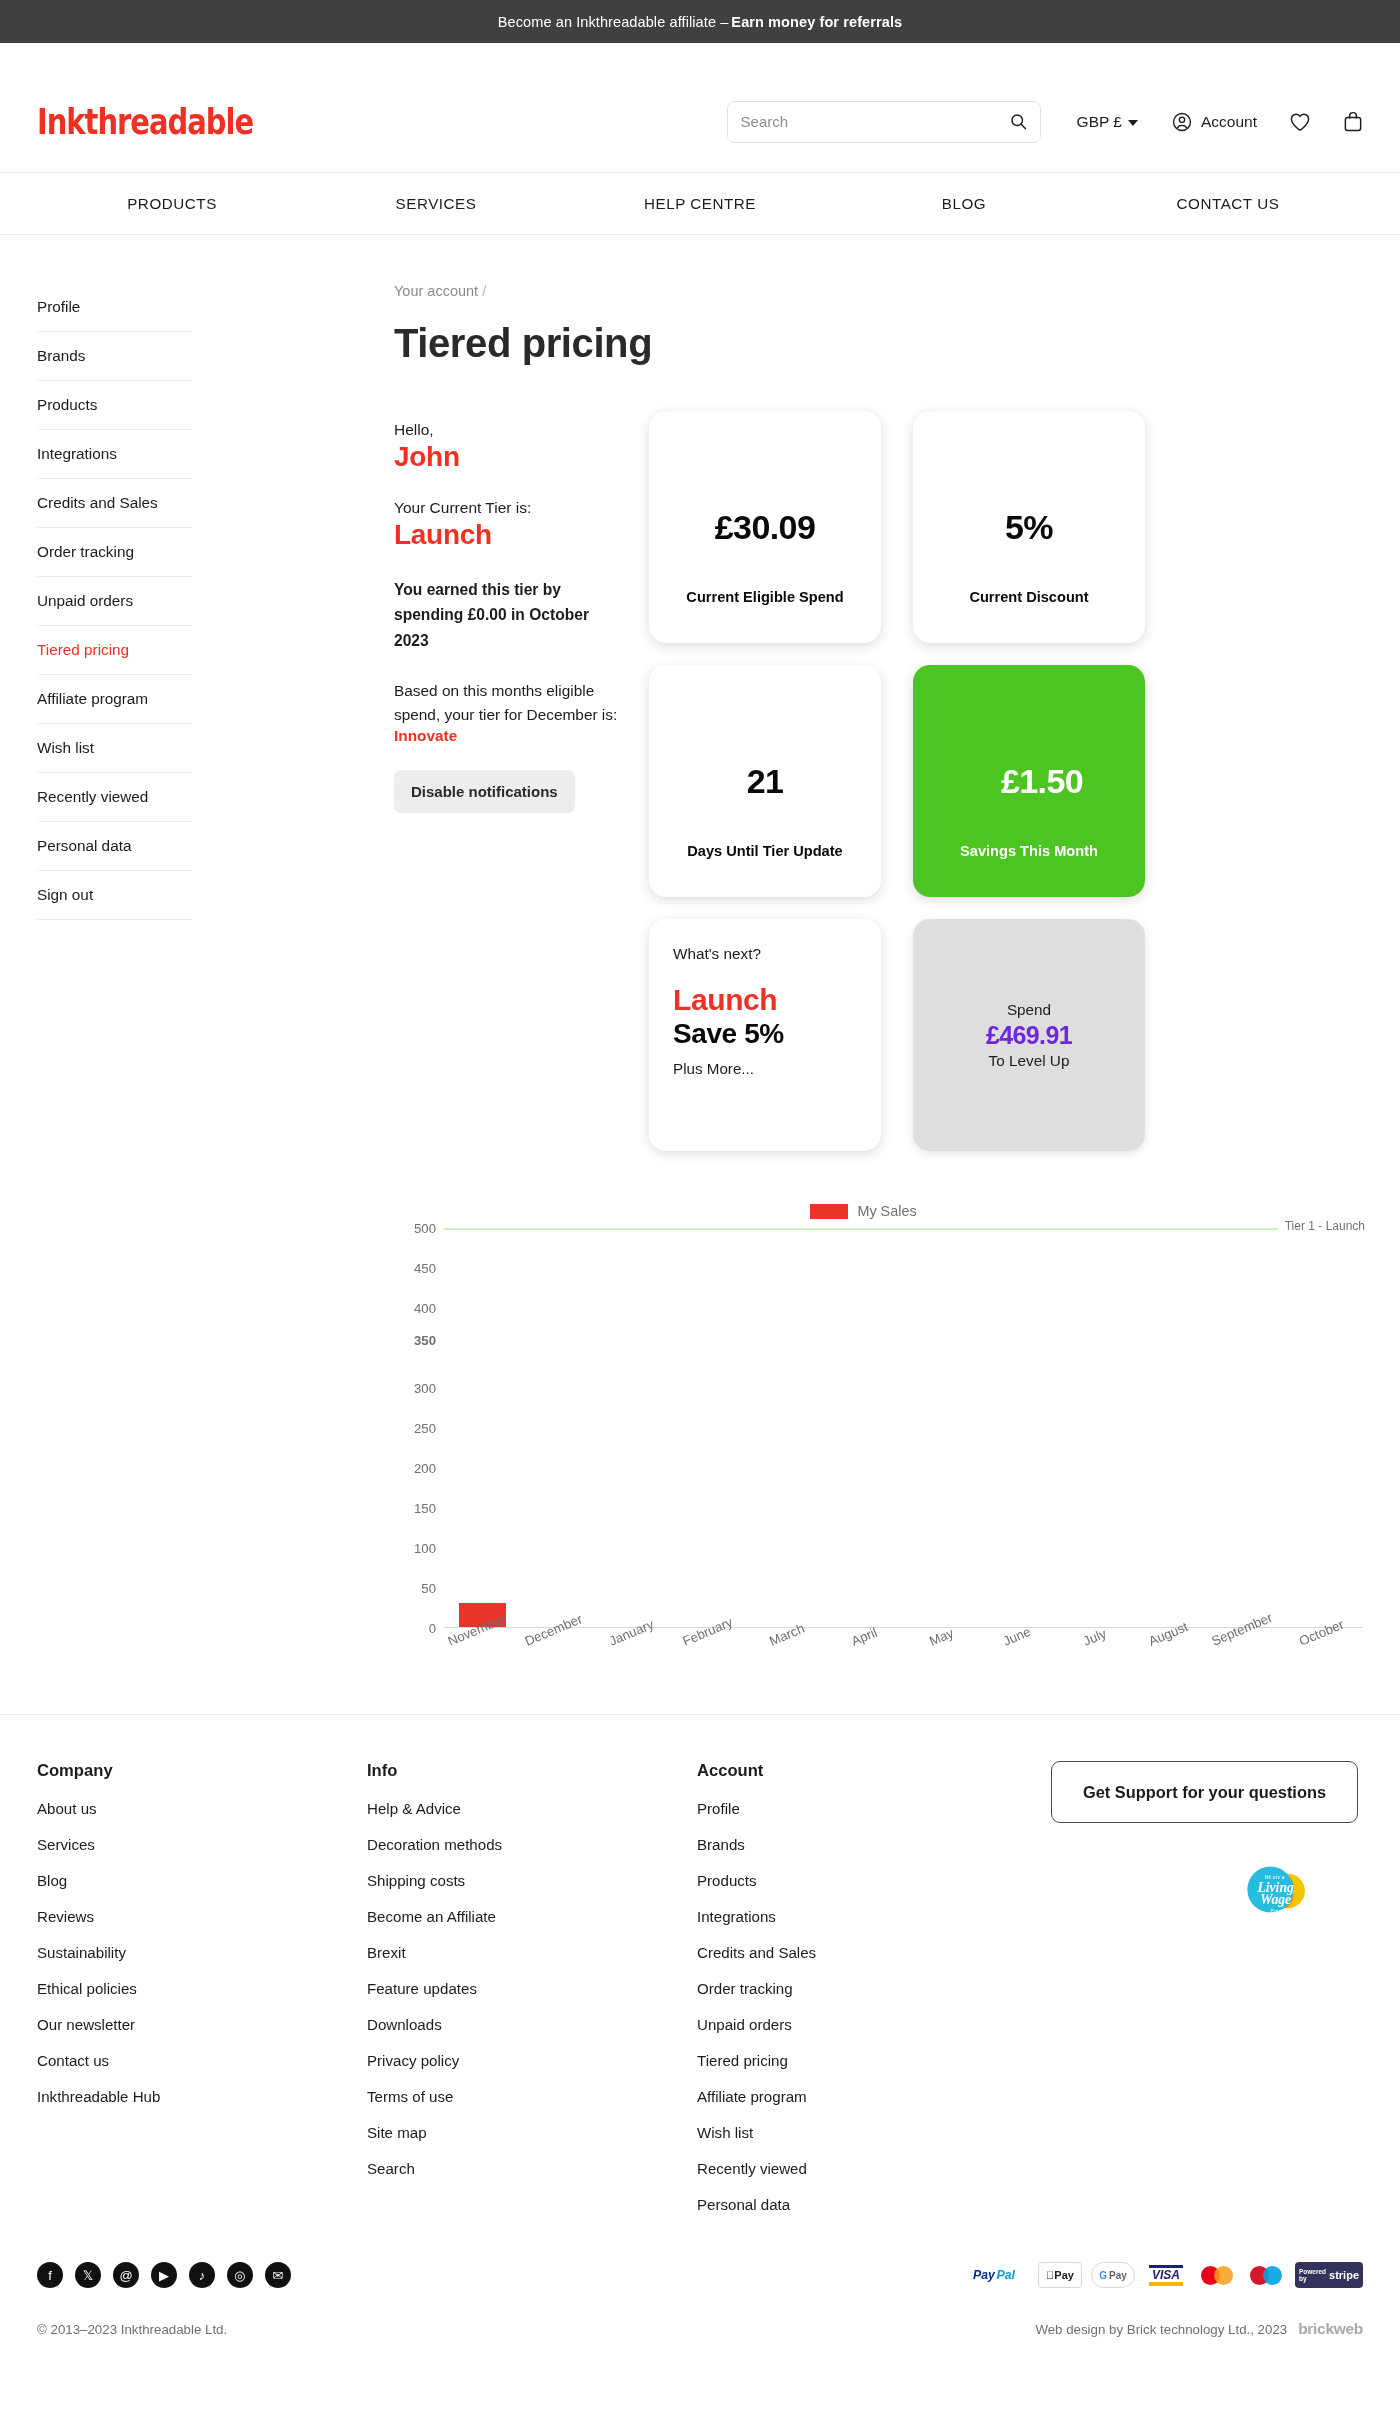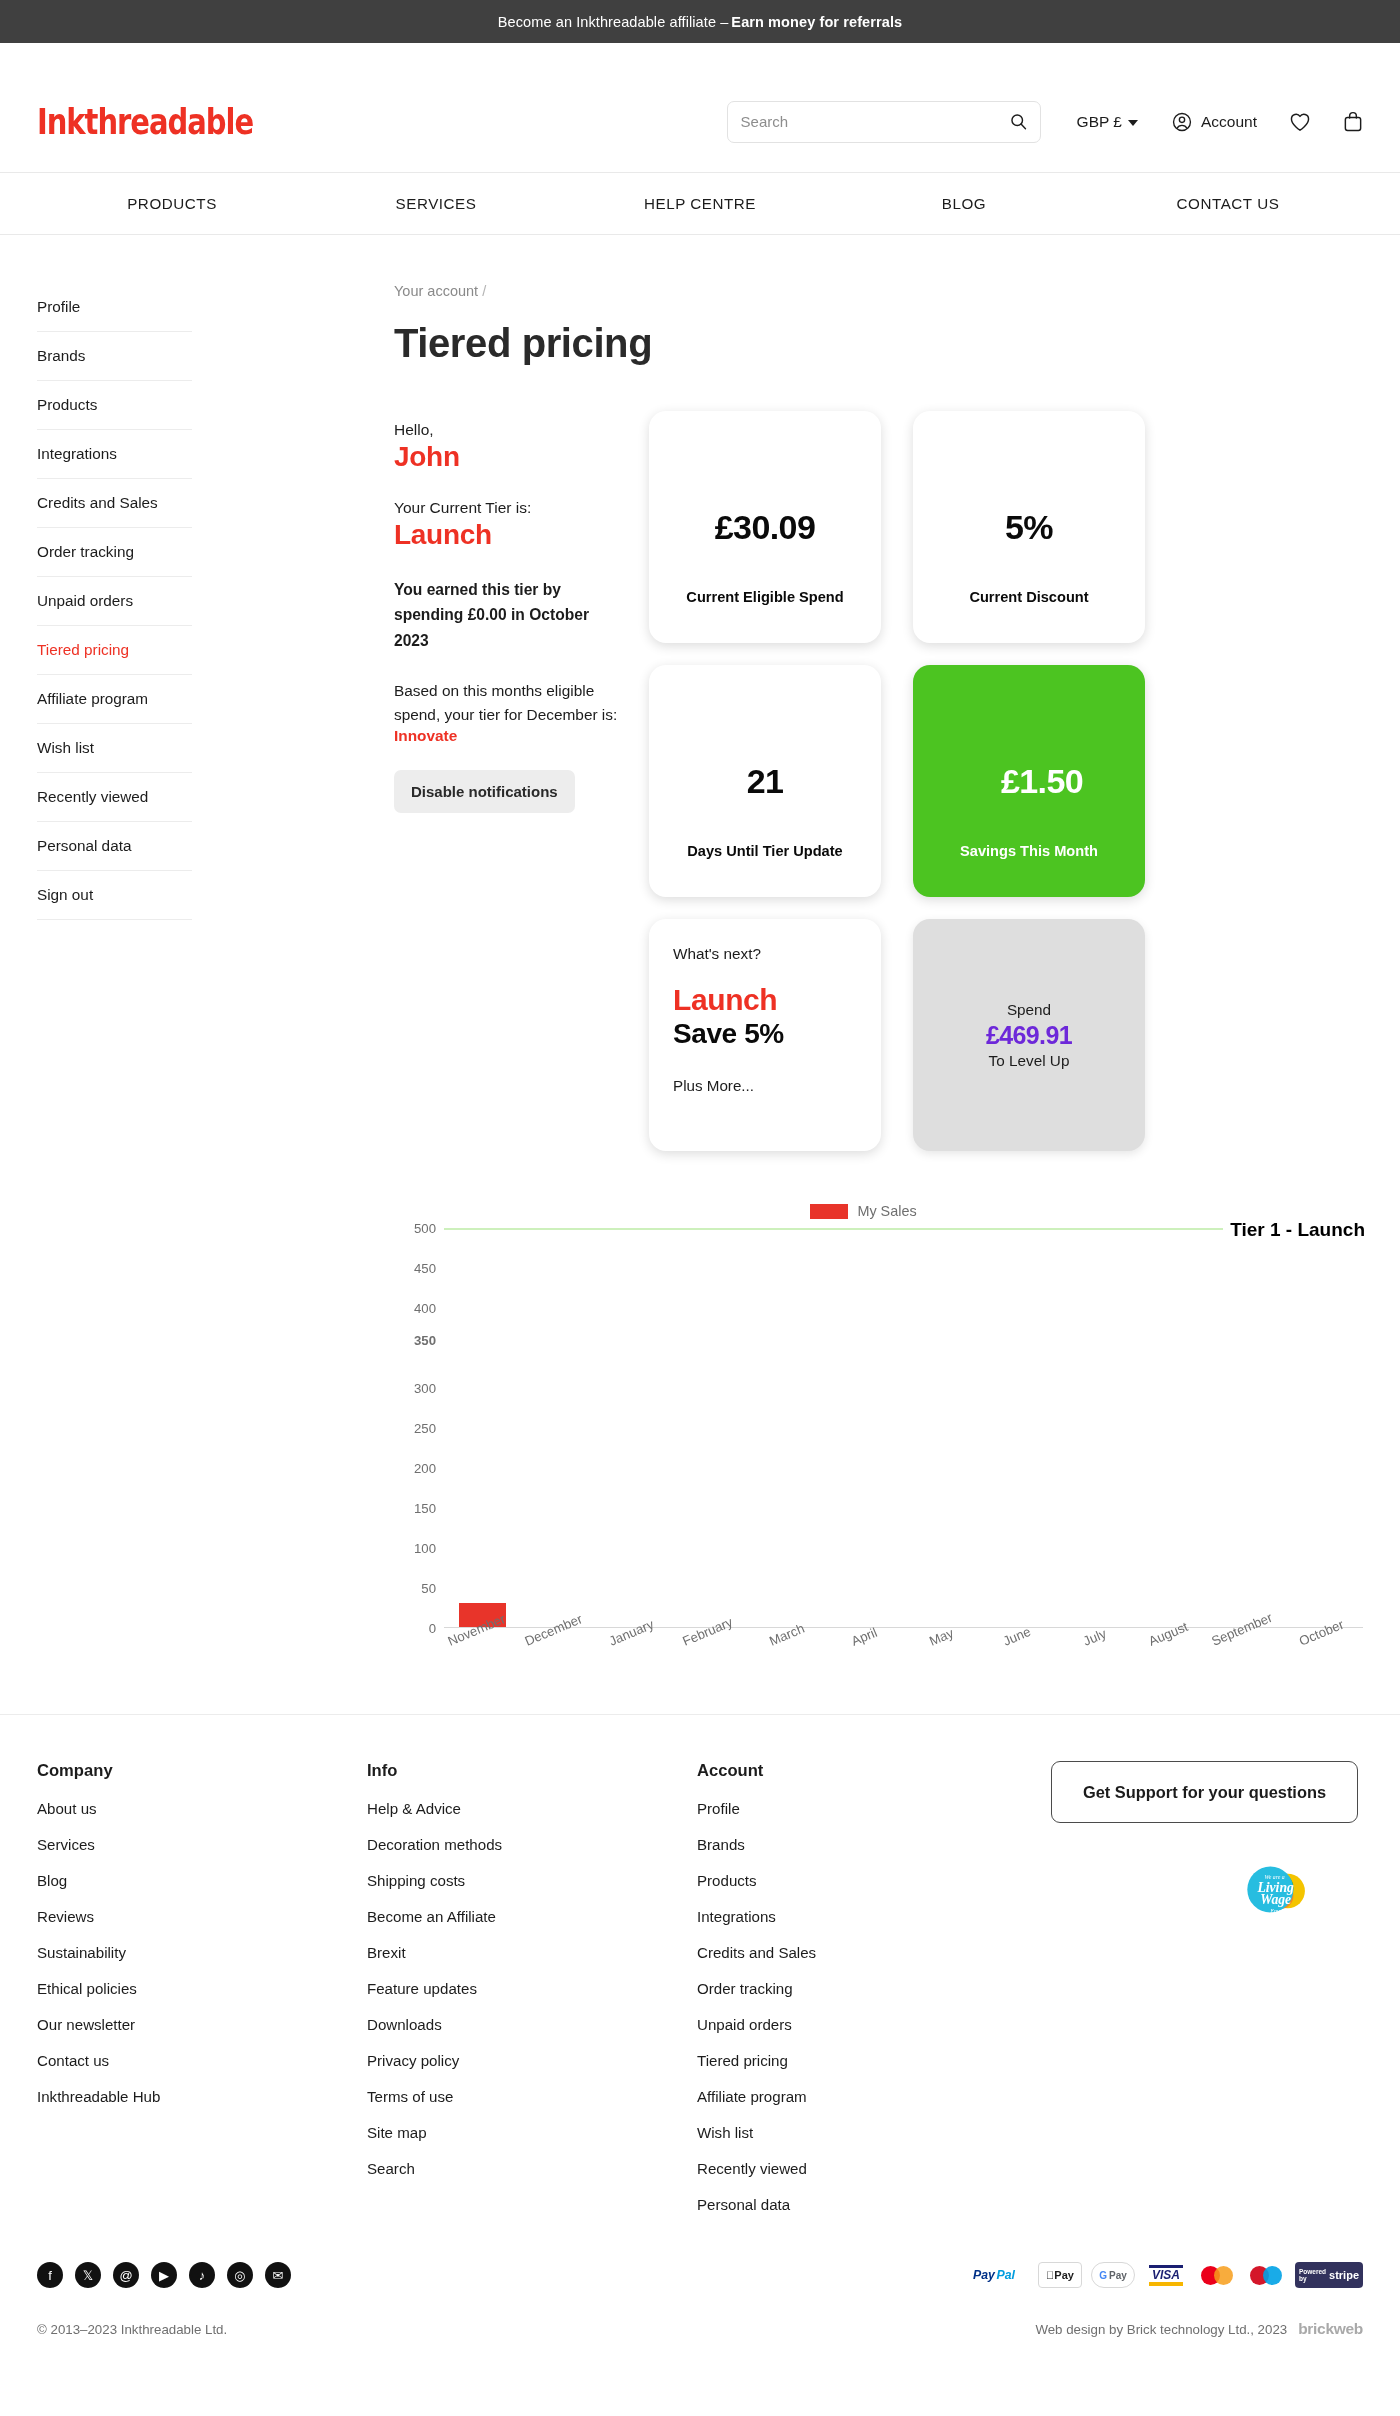--- a/index.html
+++ b/index.html
@@ -197,21 +197,21 @@
   .card.next { align-items: flex-start; justify-content: flex-start; padding: 26px 24px; }
   .next-q { font-size: 15.3px; color: #1c1c1c; }
   .next-tier {
     font-size: 30px; font-weight: 700; color: #ee3124;
     margin-top: 20px; letter-spacing: -.4px;
   }
   .next-save {
     font-size: 28px; font-weight: 700; color: #0a0a0a;
     letter-spacing: -.4px; margin-top: 1px;
   }
-  .next-more { font-size: 15.2px; color: #1c1c1c; margin-top: 27px; }
+  .next-more { font-size: 15.2px; color: #1c1c1c; margin-top: 10px; }
 
   .lvl-spend { font-size: 15.3px; color: #1c1c1c; }
   .lvl-amt { font-size: 25px; font-weight: 700; color: #6d28d9; letter-spacing: -.6px; margin: 2px 0 2px; }
   .lvl-sub { font-size: 15.3px; color: #1c1c1c; }
 
   
   .chart-block { margin-top: 52px; padding-left: 0; }
   .chart-legend {
     display: flex; align-items: center; justify-content: center;
     gap: 9px; margin-bottom: 9px; margin-left: -30px;
@@ -236,22 +236,22 @@
   .plot {
     position: absolute; left: 44px; right: 0; top: 0; bottom: 0;
     border-bottom: 1px solid #d8d8d8;
   }
   .tier-line {
     position: absolute; left: 0; right: 0;
     height: 2px; background: #cdf0bc;
   }
   .tier-line-label {
     position: absolute; right: -2px; top: -9px;
-    font-size: 19px; color: #000000;
-    background: #fff; padding-left: 7px; font-weight: bold;
+    font-size: 12px; color: #737373;
+    background: #fff; padding-left: 7px;
   }
   .bars {
     position: absolute; left: 0; right: 0; top: 0; bottom: 0;
     display: flex; align-items: flex-end;
   }
   .bar-slot { flex: 1; display: flex; justify-content: center; align-items: flex-end; height: 100%; }
   .bar { width: 62%; background: #e8342a; }
   .x-labels {
     position: absolute; left: 44px; right: 0; top: 401px;
     display: flex;

